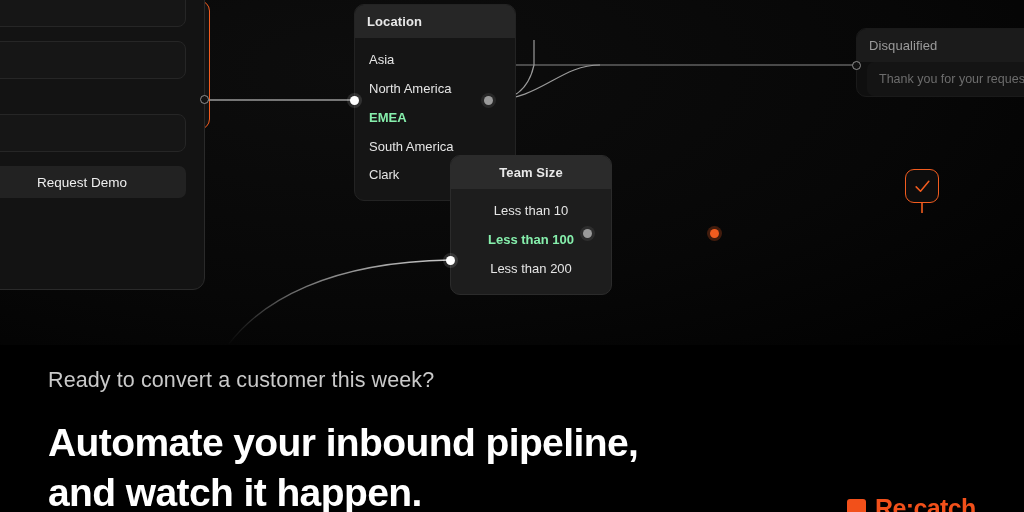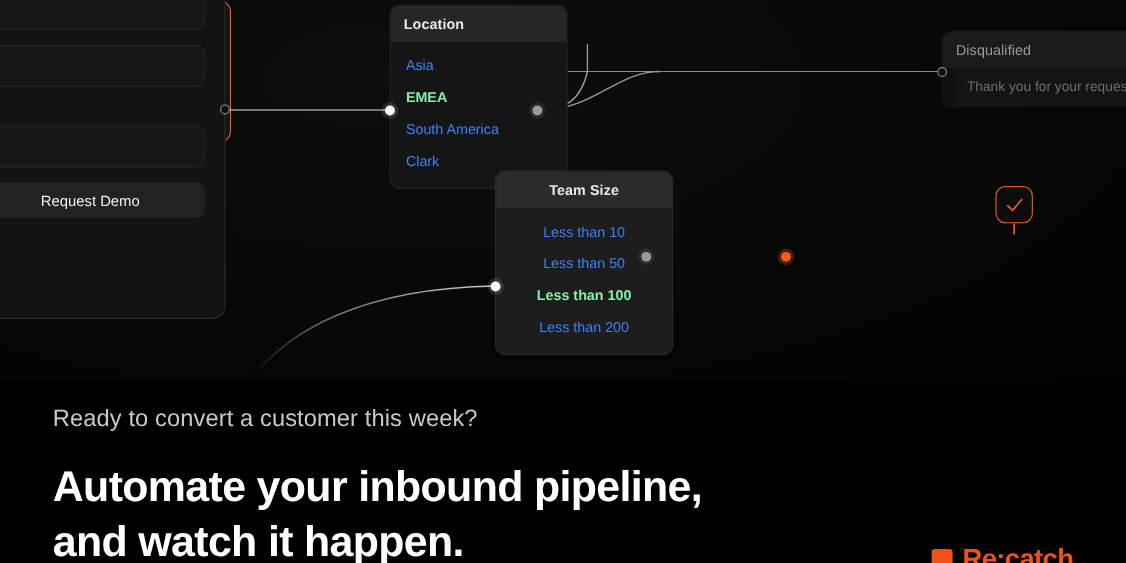--- a/index.html
+++ b/index.html
@@ -34,21 +34,21 @@
     color:#e9e9e9;
     font-weight:700;
     letter-spacing:.1px;
   }
   .card-head.dim{ color:#9b9b9b; font-weight:400; background:#1b1b1b; }
   .card-body{ padding:8px 0 10px 0; }
 
   .opt{
     padding:5px 14px;
     font-size:13px;
-    color:#3b82f6;
+    color:#e5e5e5;
     line-height:1.45;
     white-space:nowrap;
   }
   .opt.sel{ color:#86efac; font-weight:700; }
 
   
   #node-location{ left:354px; top:4px; width:162px; }
   
   #node-teamsize{ left:450px; top:155px; width:162px; background:#1d1d1d; border-color:#2b2b2b;text-align:center;}
   #node-teamsize .card-head{ background:#2b2b2b; }
@@ -168,33 +168,33 @@
     <div class="fm-label">ze</div>
     <div class="fm-field"></div>
     <div class="fm-btn">Request Demo</div>
   </div>
   <span class="port hollow" style="left:200px; top:95px;"></span>
 
   <div class="card" id="node-location">
     <div class="card-head">Location</div>
     <div class="card-body">
       <div class="opt">Asia</div>
+      <div class="opt">North America</div>
       <div class="opt sel">EMEA</div>
       <div class="opt">South America</div>
       <div class="opt">Clark</div>
     </div>
   </div>
   <span class="port solid" style="left:350px; top:96px;"></span>
   <span class="port dimsolid" style="left:484px; top:96px;"></span>
 
   <div class="card" id="node-teamsize">
     <div class="card-head">Team Size</div>
     <div class="card-body">
       <div class="opt">Less than 10</div>
-      <div class="opt">Less than 50</div>
       <div class="opt sel">Less than 100</div>
       <div class="opt">Less than 200</div>
     </div>
   </div>
   <span class="port solid" style="left:446px; top:256px;"></span>
   <span class="port dimsolid" style="left:583px; top:229px;"></span>
 
   <div class="card" id="node-disqualified">
     <div class="card-head dim">Disqualified</div>
     <div class="msg">Thank you for your request</div>

